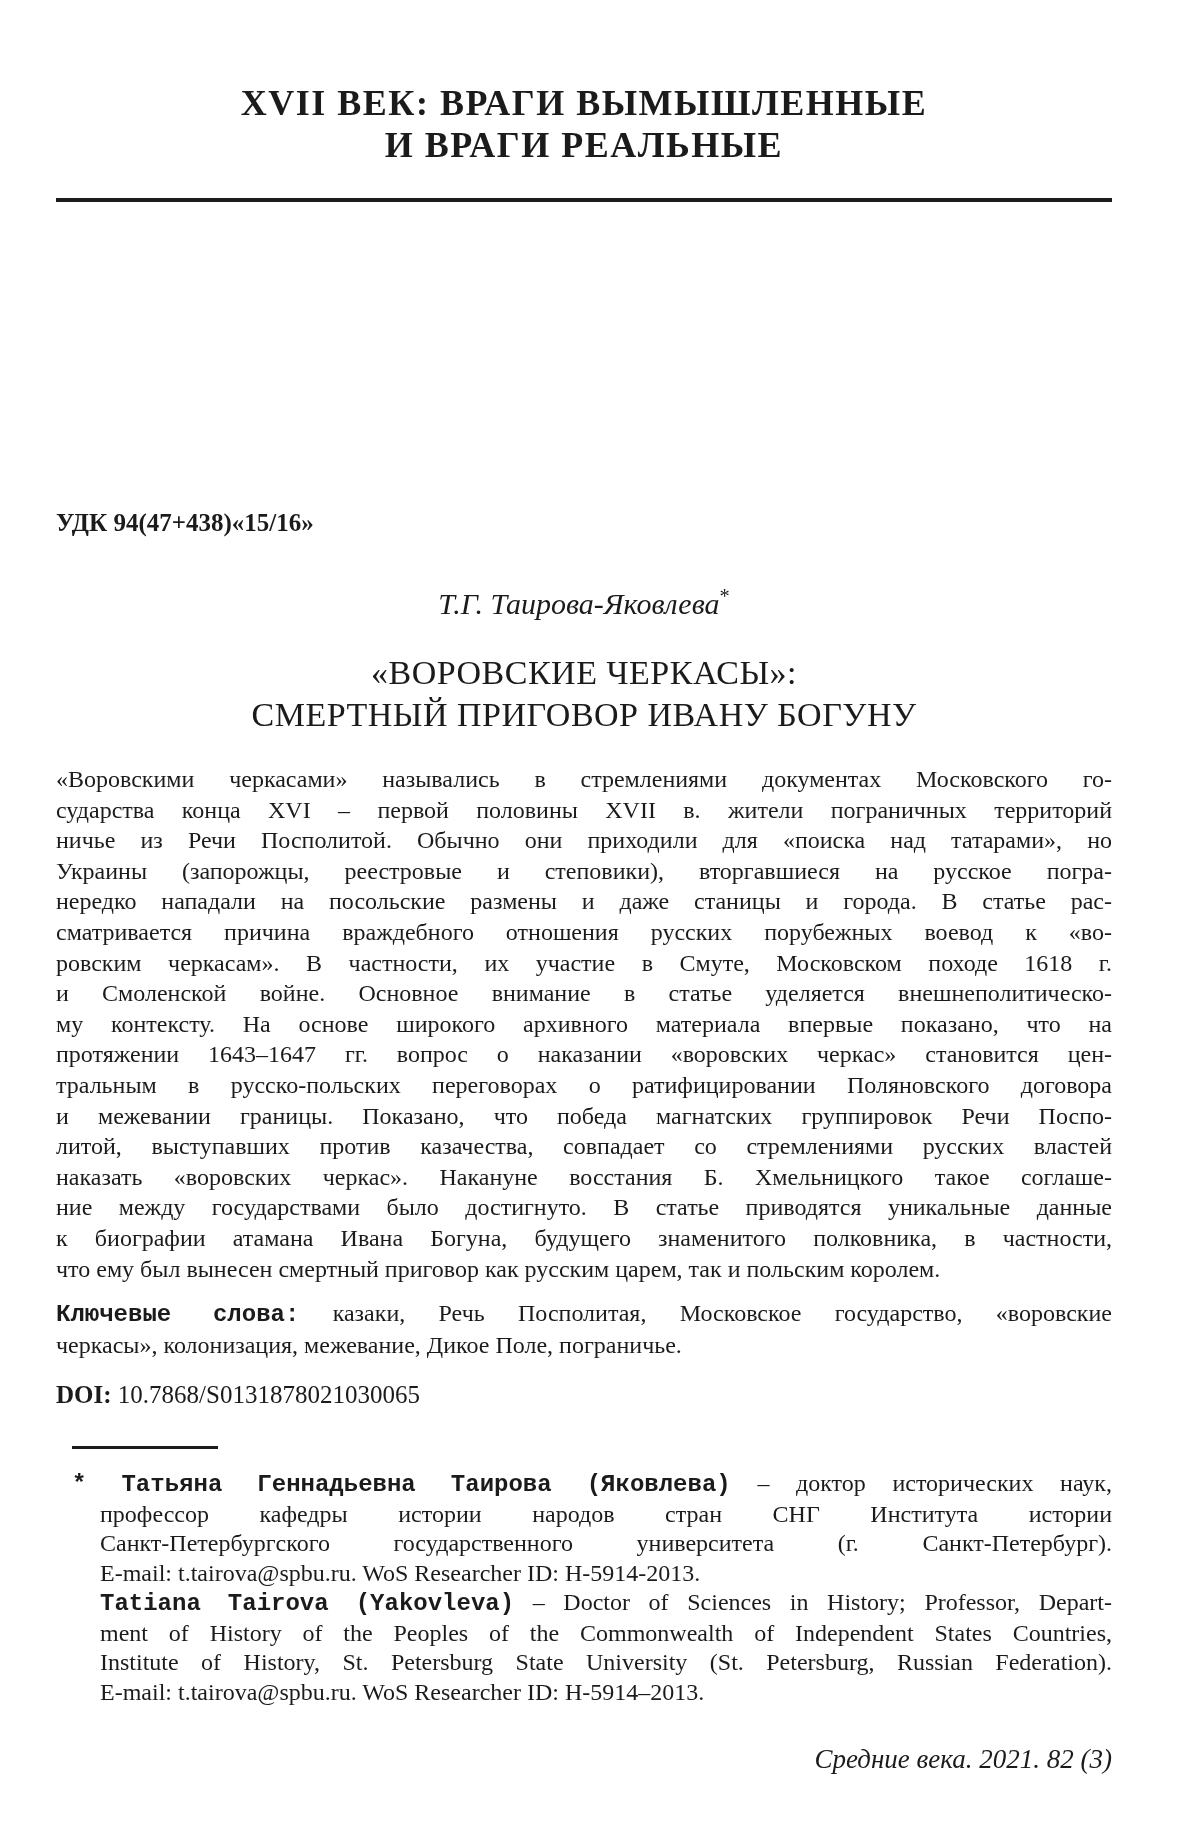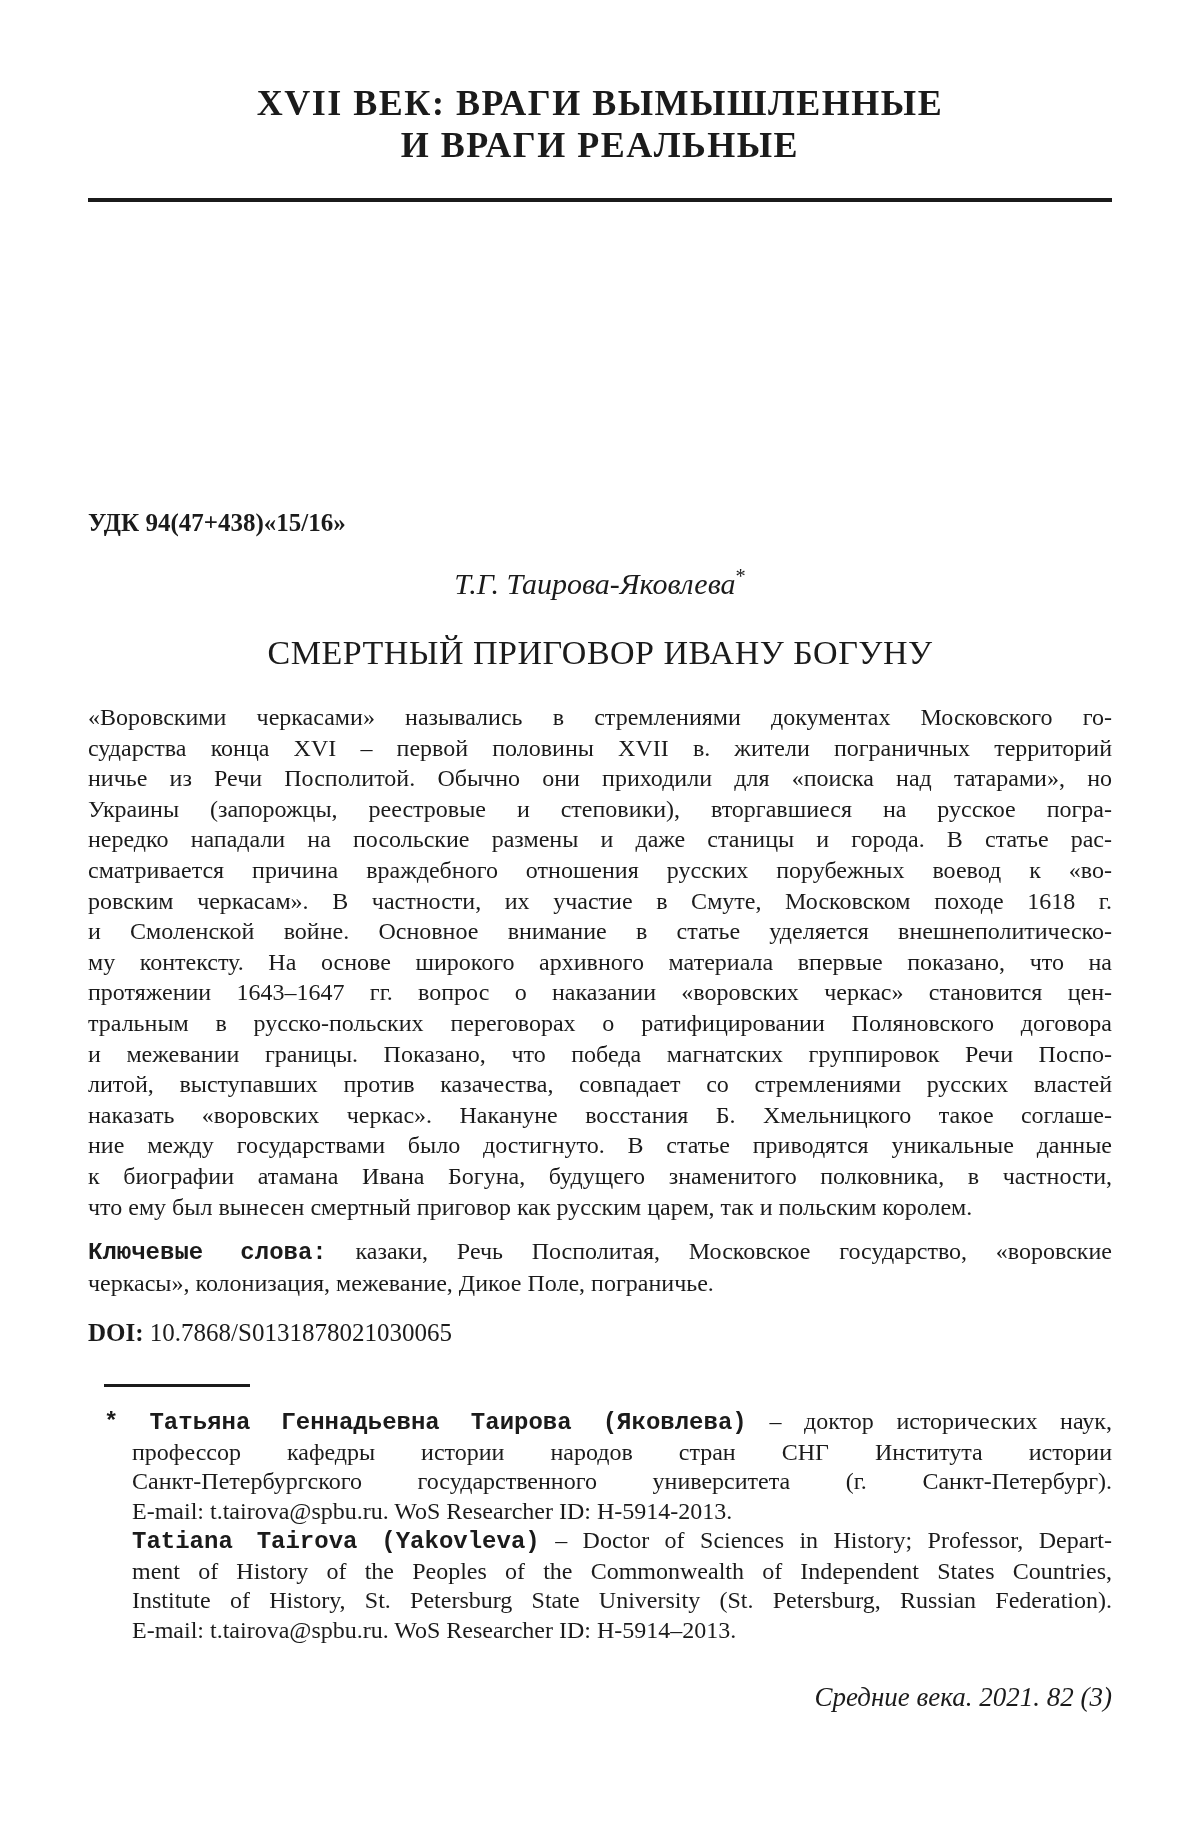--- a/index.html
+++ b/index.html
@@ -11,21 +11,21 @@
     width: 1200px;
     height: 1842px;
     font-family: "Liberation Serif", "DejaVu Serif", serif;
     color: #1b1b1b;
     overflow: hidden;
   }
   .page {
     box-sizing: border-box;
     width: 1200px;
     height: 1702px;
-    padding: 82px 88px 0 88px;
+    padding: 82px 88px 0 56px;
   }
   
   .section-header {
     text-align: center;
     font-weight: bold;
     font-size: 36px;
     line-height: 42px;
     letter-spacing: 1.5px;
   }
   .header-rule {
@@ -34,21 +34,21 @@
     background: #1b1b1b;
   }
   
   .udc {
     margin-top: 306px;
     font-weight: bold;
     font-size: 25px;
     line-height: 30px;
   }
   .author-line {
-    margin-top: 28px;
+    margin-top: 48px;
     text-align: center;
     font-style: italic;
     font-size: 30px;
     line-height: 36px;
   }
   .author-line sup {
     font-size: 68%;
     font-style: normal;
     vertical-align: super;
     line-height: 0;
@@ -124,20 +124,21 @@
     <div>И ВРАГИ РЕАЛЬНЫЕ</div>
   </div>
 
   <div class="header-rule"></div>
 
   <div class="udc">УДК 94(47+438)«15/16»</div>
 
   <div class="author-line"><span>Т.Г. Таирова-Яковлева</span><sup>*</sup></div>
 
   <div class="article-title">
+    <div>«ВОРОВСКИЕ ЧЕРКАСЫ»:</div>
     <div>СМЕРТНЫЙ ПРИГОВОР ИВАНУ БОГУНУ</div>
   </div>
 
   <div class="abstract">
       <div class="tline just"><span>«Воровскими черкасами» назывались в стремлениями документах Московского го-</span></div>
       <div class="tline just"><span>сударства конца XVI – первой половины XVII в. жители пограничных территорий</span></div>
       <div class="tline just"><span>ничье из Речи Посполитой. Обычно они приходили для «поиска над татарами», но</span></div>
       <div class="tline just"><span>Украины (запорожцы, реестровые и степовики), вторгавшиеся на русское погра-</span></div>
       <div class="tline just"><span>нередко нападали на посольские размены и даже станицы и города. В статье рас-</span></div>
       <div class="tline just"><span>сматривается причина враждебного отношения русских порубежных воевод к «во-</span></div>

